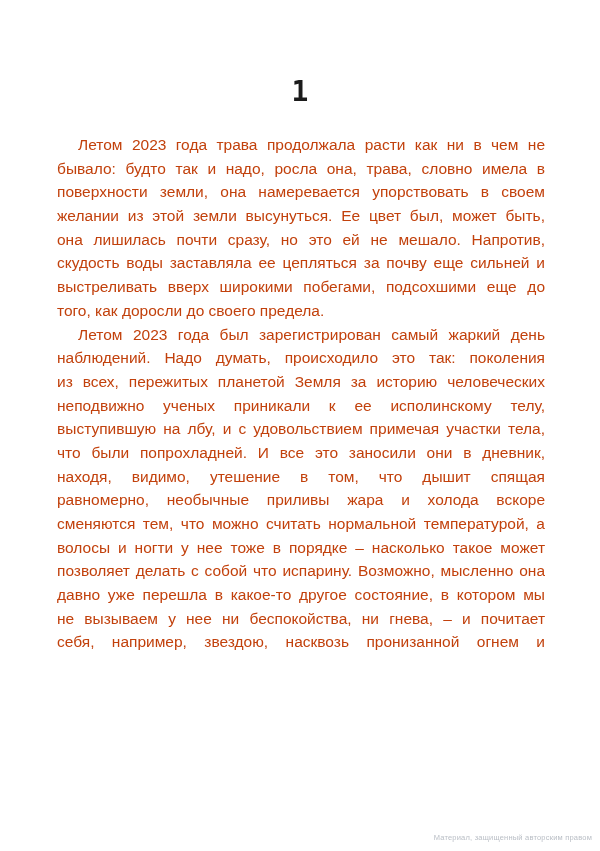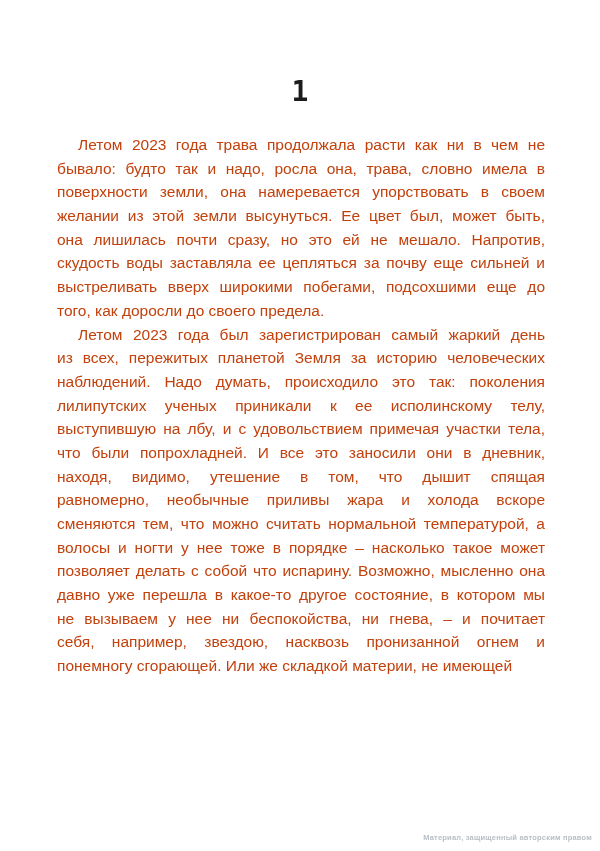--- a/index.html
+++ b/index.html
@@ -42,21 +42,20 @@
   .line.first { text-indent: 21px; }
   .line.para-last { text-align-last: left; }
   .watermark {
     position: absolute;
     right: 8px;
     bottom: 9px;
     font-size: 7.5px;
     line-height: 9px;
     color: #b9bec5;
     letter-spacing: 0.2px;
-    font-weight: bold;
   }
 </style>
 </head>
 <body>
 
 <div class="page">
   <div class="chapter">1</div>
 
   <div class="body-text">
     <div class="para">
@@ -64,31 +63,30 @@
         <div class="line">бывало: будто так и надо, росла она, трава, словно имела в</div>
         <div class="line">поверхности земли, она намеревается упорствовать в своем</div>
         <div class="line">желании из этой земли высунуться. Ее цвет был, может быть,</div>
         <div class="line">она лишилась почти сразу, но это ей не мешало. Напротив,</div>
         <div class="line">скудость воды заставляла ее цепляться за почву еще сильней и</div>
         <div class="line">выстреливать вверх широкими побегами, подсохшими еще до</div>
         <div class="line para-last">того, как доросли до своего предела.</div>
       </div>
     <div class="para">
         <div class="line first">Летом 2023 года был зарегистрирован самый жаркий день</div>
+        <div class="line">наблюдений. Надо думать, происходило это так: поколения</div>
         <div class="line">из всех, пережитых планетой Земля за историю человеческих</div>
-        <div class="line">наблюдений. Надо думать, происходило это так: поколения</div>
-        <div class="line">лилипутских ученых приникали к ее исполинскому телу,</div>
+        <div class="line">неподвижно ученых приникали к ее исполинскому телу,</div>
         <div class="line">выступившую на лбу, и с удовольствием примечая участки тела,</div>
         <div class="line">что были попрохладней. И все это заносили они в дневник,</div>
         <div class="line">находя, видимо, утешение в том, что дышит спящая</div>
         <div class="line">равномерно, необычные приливы жара и холода вскоре</div>
         <div class="line">сменяются тем, что можно считать нормальной температурой, а</div>
         <div class="line">волосы и ногти у нее тоже в порядке – насколько такое может</div>
         <div class="line">позволяет делать с собой что испарину. Возможно, мысленно она</div>
         <div class="line">давно уже перешла в какое-то другое состояние, в котором мы</div>
         <div class="line">не вызываем у нее ни беспокойства, ни гнева, – и почитает</div>
         <div class="line">себя, например, звездою, насквозь пронизанной огнем и</div>
-        <div class="line para-last">понемногу сгорающей. Или же складкой материи, не имеющей</div>
       </div>
   </div>
 
   <div class="watermark">Материал, защищенный авторским правом</div>
 </div>
 
 </body></html>

